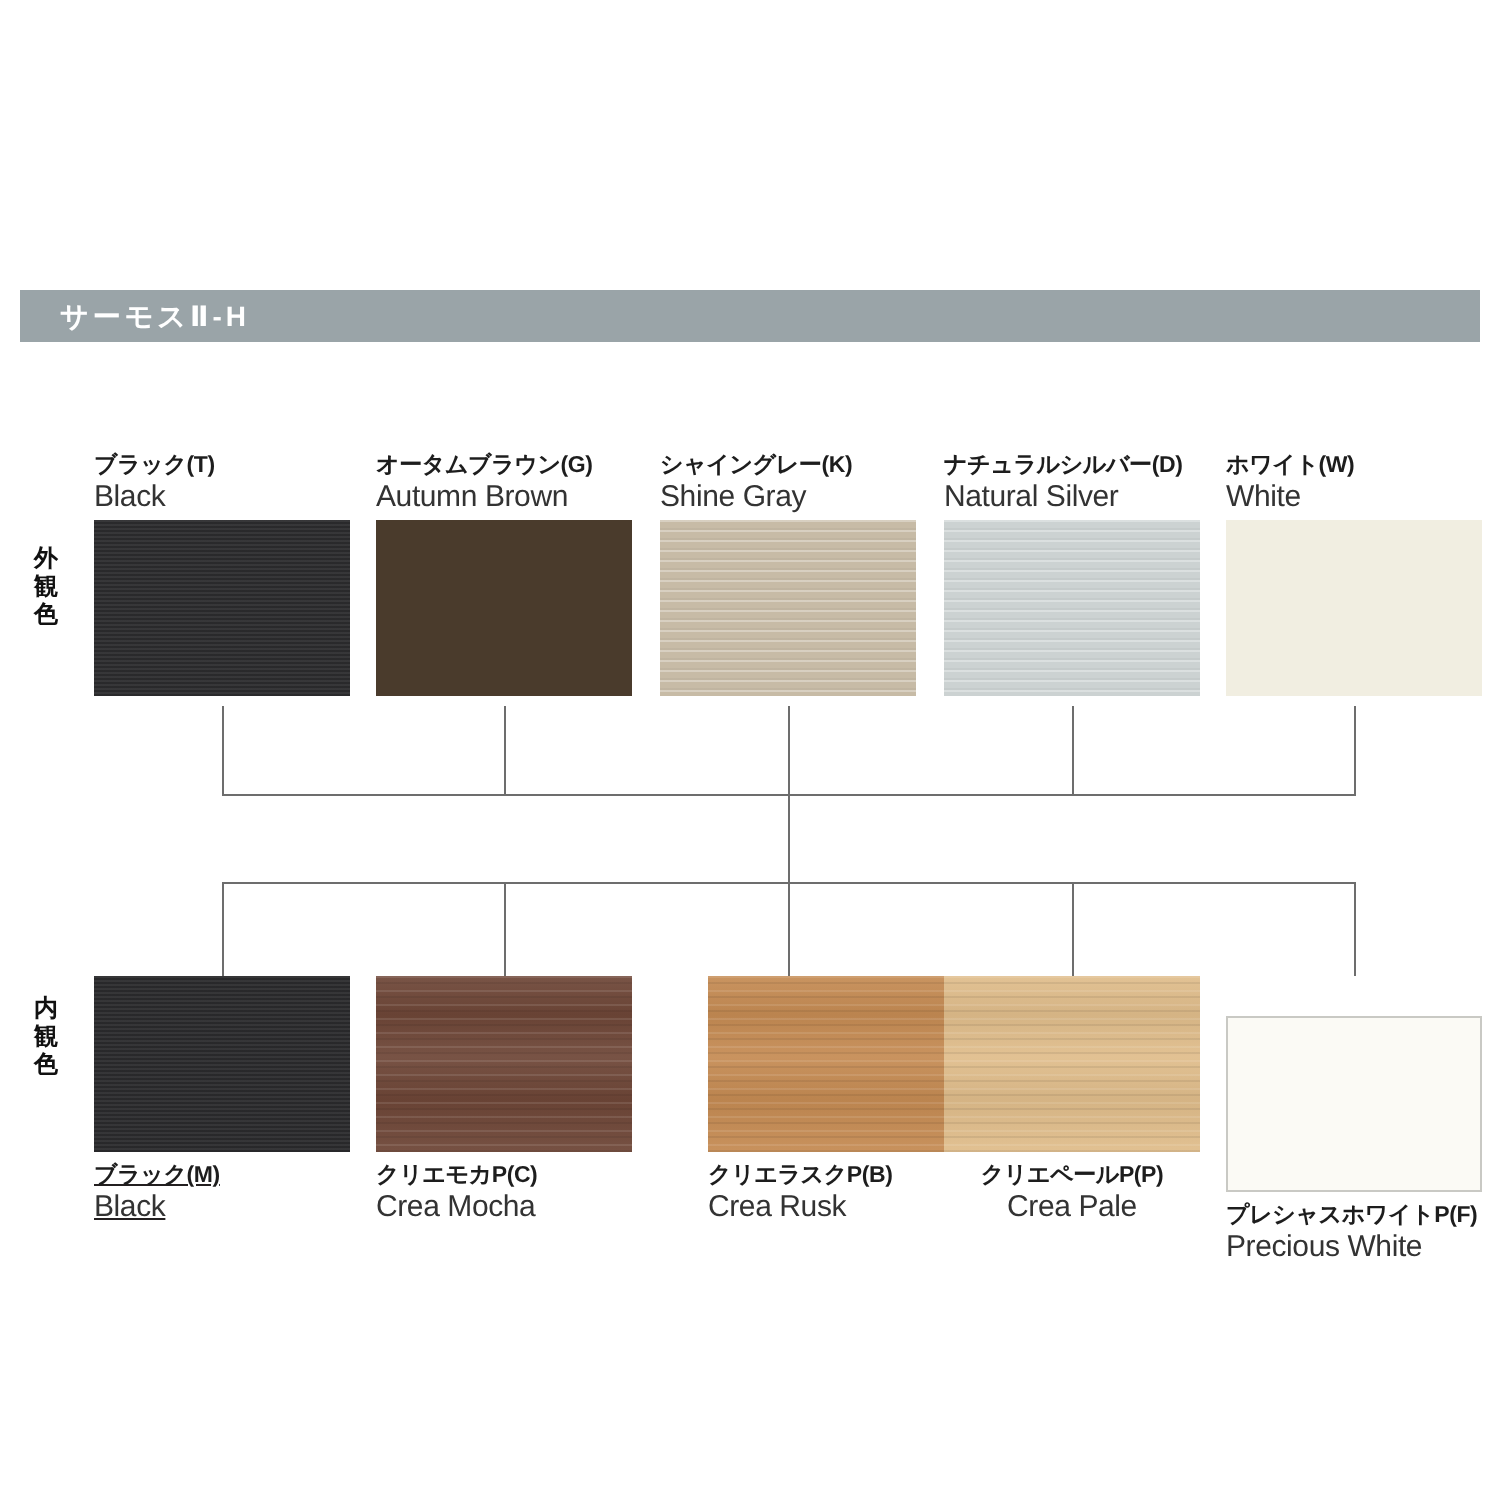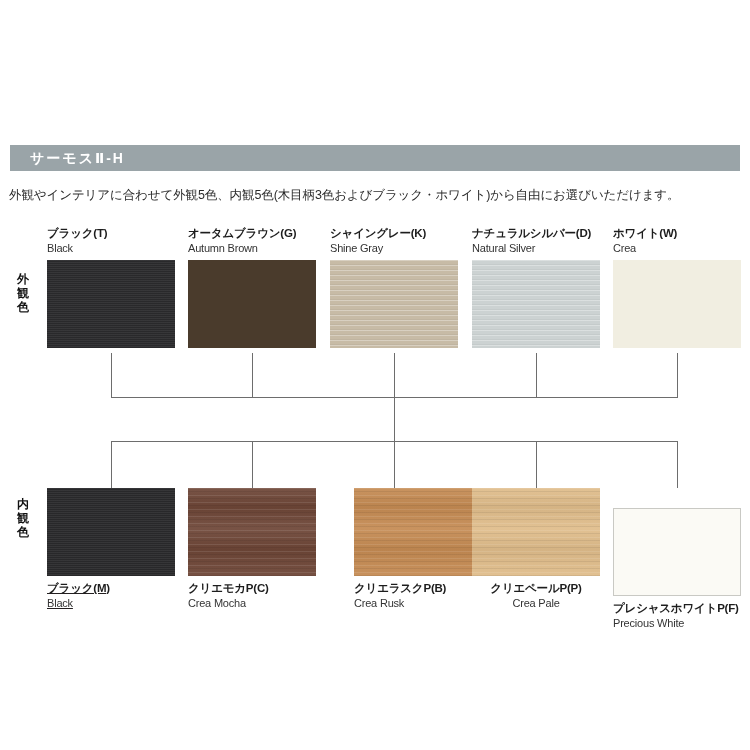--- a/index.html
+++ b/index.html
@@ -46,21 +46,21 @@
   #axis-exterior{left:12px;top:272px;}
   #axis-interior{left:12px;top:497px;}
 
   
   .cell{position:absolute;width:128px;}
   .cell .cap{
     font-size:11.5px;line-height:15px;color:#2b2b2b;
     white-space:nowrap;letter-spacing:-0.2px;
   }
   .cell .cap.jp{font-weight:bold;color:#1d1d1d;font-size:11.5px;}
-  .cell .cap.en{font-weight:normal;color:#333;font-size:11px;}
+  .cell .cap.en{font-weight:normal;color:#333;font-size:15px;}
 
   .swatch{
     width:128px;height:88px;
     position:relative;
     background-repeat:repeat;
   }
   .swatch.bordered{box-sizing:border-box;border:1px solid #c9c9c4;}
 
   
   .grain-fine::after{
@@ -119,21 +119,20 @@
 <body>
 
 <div id="stage">
 
   <div class="top-rule"></div>
 
   <div class="section-bar" style="background-color: rgb(154, 164, 168);">
     <div class="title">サーモスⅡ-H</div>
   </div>
 
-  <div class="desc">外観やインテリアに合わせて外観5色、内観5色(木目柄3色およびブラック・ホワイト)から自由にお選びいただけます。</div>
 
   <div class="axis-label" id="axis-exterior">外観色</div>
   <div class="axis-label" id="axis-interior">内観色</div>
 
   <div class="cell" style="left:47px;top:226px;">
     <div class="cap jp">ブラック(T)</div>
     <div class="cap en">Black</div>
     <div class="swatch grain-fine" style="margin-top: 4px; background-color: rgb(43, 43, 45);"></div>
   </div>
   <div class="cell" style="left:330px;top:226px;">
@@ -146,21 +145,21 @@
     <div class="cap en">Autumn Brown</div>
     <div class="swatch" style="margin-top: 4px; background-color: rgb(74, 59, 44);"></div>
   </div>
   <div class="cell" style="left:472px;top:226px;">
     <div class="cap jp">ナチュラルシルバー(D)</div>
     <div class="cap en">Natural Silver</div>
     <div class="swatch grain-soft" style="margin-top: 4px; background-color: rgb(204, 210, 210);"></div>
   </div>
   <div class="cell" style="left:613px;top:226px;">
     <div class="cap jp">ホワイト(W)</div>
-    <div class="cap en">Crea</div>
+    <div class="cap en">White</div>
     <div class="swatch" style="margin-top: 4px; background-color: rgb(241, 238, 225);"></div>
   </div>
 
   <div class="ln v" style="left:111px;top:353px;height:44px;"></div>
   <div class="ln v" style="left:252px;top:353px;height:44px;"></div>
   <div class="ln v" style="left:394px;top:353px;height:44px;"></div>
   <div class="ln v" style="left:536px;top:353px;height:44px;"></div>
   <div class="ln v" style="left:677px;top:353px;height:44px;"></div>
 
   <div class="ln h" style="left:111px;top:397px;width:567px;"></div>

